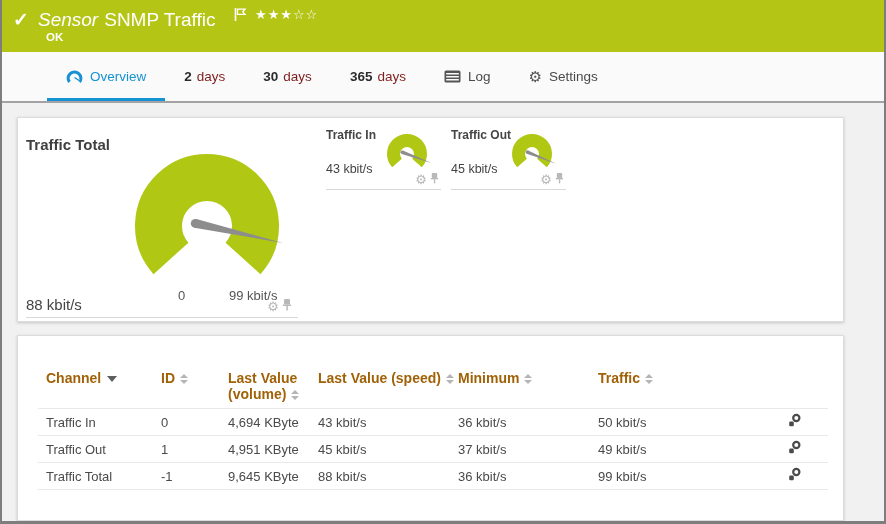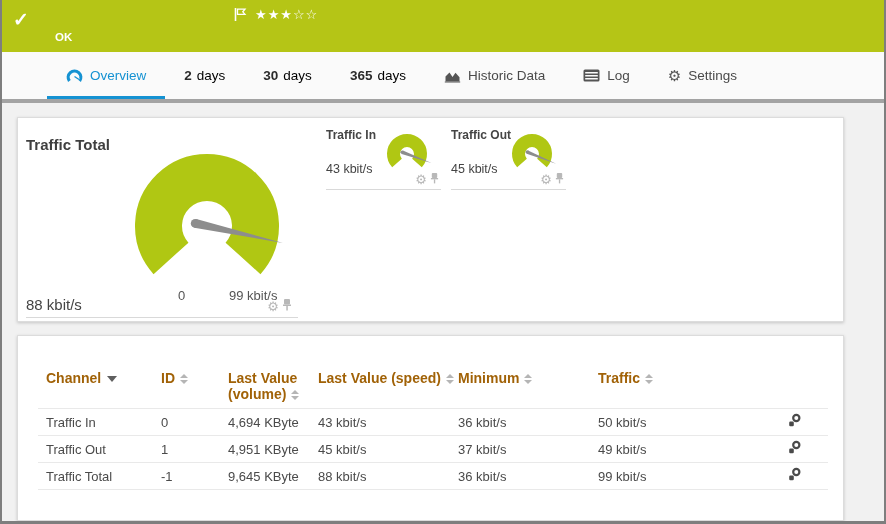--- a/index.html
+++ b/index.html
@@ -11,29 +11,29 @@
     background:#f1f1f1;
   }
 
   
   .sensor-header { height:52px; background:#b5c516; position:relative; color:#fff; }
   .sh-check { position:absolute; left:11px; top:8px; font-size:19px; font-weight:bold; }
   .sh-title { position:absolute; left:36px; top:9px; font-size:19px; white-space:nowrap; }
   .sh-title .prefix { font-style:italic; margin-right:6px; }
   .sh-flag { position:absolute; left:232px; top:7px; }
   .sh-stars { position:absolute; left:253px; top:7px; font-size:13px; letter-spacing:1px; white-space:nowrap; }
-  .sh-status { position:absolute; left:53px; top:31px; font-size:11.5px; font-weight:bold; }
-
-  
-  .tabbar { height:51px; background:#fafafa; border-bottom:4px solid #a3a3a3;
+  .sh-status { position:absolute; left:44px; top:31px; font-size:11.5px; font-weight:bold; }
+
+  
+  .tabbar { height:51px; background:#fafafa; border-bottom:2px solid #a3a3a3;
             display:flex; align-items:stretch; padding-left:45px; overflow:hidden; }
   .tab { display:flex; align-items:center; gap:7px; padding:0 19px; cursor:pointer;
          font-size:13.5px; color:#4a4a4a; white-space:nowrap; position:relative; }
   .tab .num { color:#2b2b2b; font-weight:bold; margin-right:-2px; }
-  .tab .word { color:#000000; }
+  .tab .word { color:#7f1d1d; }
   .tab.active { color:#1592d2; }
   .tab.active::after { content:""; position:absolute; left:0; right:0; bottom:0; height:3px; background:#1592d2; }
   .ticon { display:inline-flex; align-items:center; }
 
   
   .panel { position:absolute; left:15px; width:827px; background:#fff;
            border:1px solid #dcdcdc; box-shadow:0 1px 3px rgba(0,0,0,0.18); }
   .panel-gauges { top:117px; height:205px; }
   .panel-table  { top:335px; height:186px; }
 
@@ -76,20 +76,23 @@
                  border-top:6px solid #5f5f5f; }
   .wrench-btn { display:inline-block; cursor:pointer; }
 </style>
 </head>
 <body>
 
 <div class="window">
 
   <div class="sensor-header">
     <span class="sh-check">✓</span>
+    <div class="sh-title">
+      <span class="prefix">Sensor</span><span>SNMP Traffic</span>
+    </div>
     <span class="sh-flag">
       <svg width="13" height="15" viewBox="0 0 13 15">
         <line x1="1.5" y1="1" x2="1.5" y2="14" stroke="#fff" stroke-width="1.6"></line>
         <path d="M3.5 2.2 h7.5 l-2.2 2.6 2.2 2.6 h-7.5 z" fill="none" stroke="#fff" stroke-width="1.3"></path>
       </svg>
     </span>
     <span class="sh-stars"><span>★★★</span><span>☆☆</span></span>
     <div class="sh-status">OK</div>
   </div>
 
@@ -108,29 +111,20 @@
       <span class="num">2</span>
       <span class="word">days</span>
     </div>
     <div class="tab">
       <span class="num">30</span>
       <span class="word">days</span>
     </div>
     <div class="tab">
       <span class="num">365</span>
       <span class="word">days</span>
-    </div>
-    <div class="tab">
-      <span class="ticon">
-        <svg width="17" height="14" viewBox="0 0 17 14">
-          <path d="M1.5 12.5 L1.5 7.5 L5.5 3.5 L8.5 8 L11.5 3.8 L15.5 8.2 L15.5 12.5 Z" fill="#555"></path>
-          <line x1="0.8" y1="13" x2="16.2" y2="13" stroke="#555" stroke-width="1"></line>
-        </svg>
-      </span>
-      <span>Historic Data</span>
     </div>
     <div class="tab">
       <span class="ticon">
         <svg width="17" height="13" viewBox="0 0 17 13">
           <rect x="0.5" y="0.5" width="16" height="12" rx="1.5" fill="#555"></rect>
           <rect x="2.2" y="3" width="12.6" height="1.5" fill="#fafafa"></rect>
           <rect x="2.2" y="6" width="12.6" height="1.5" fill="#fafafa"></rect>
           <rect x="2.2" y="9" width="12.6" height="1.5" fill="#fafafa"></rect>
         </svg>
       </span>

